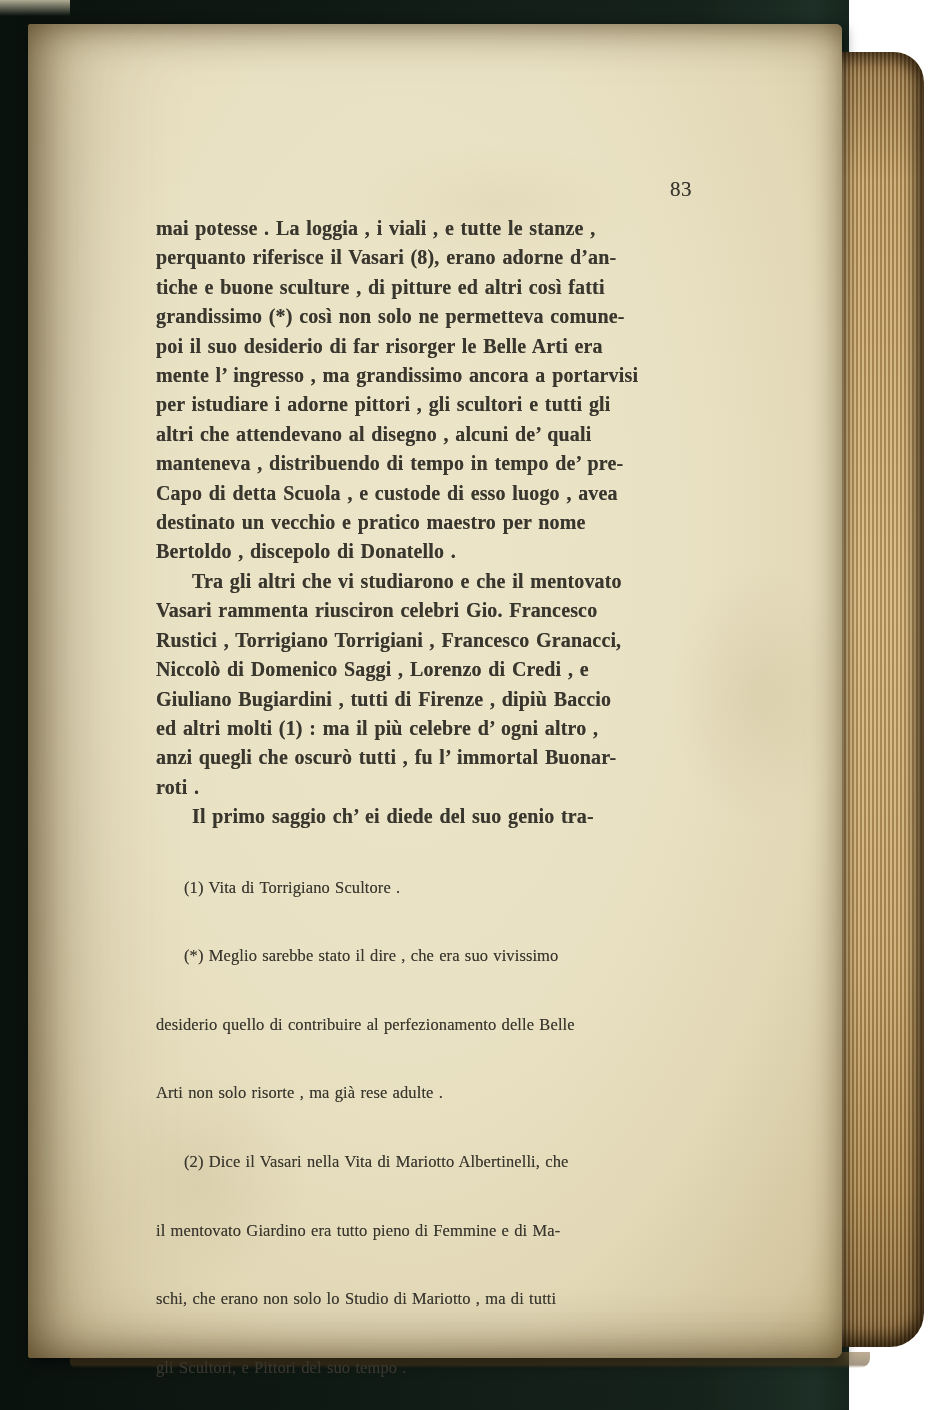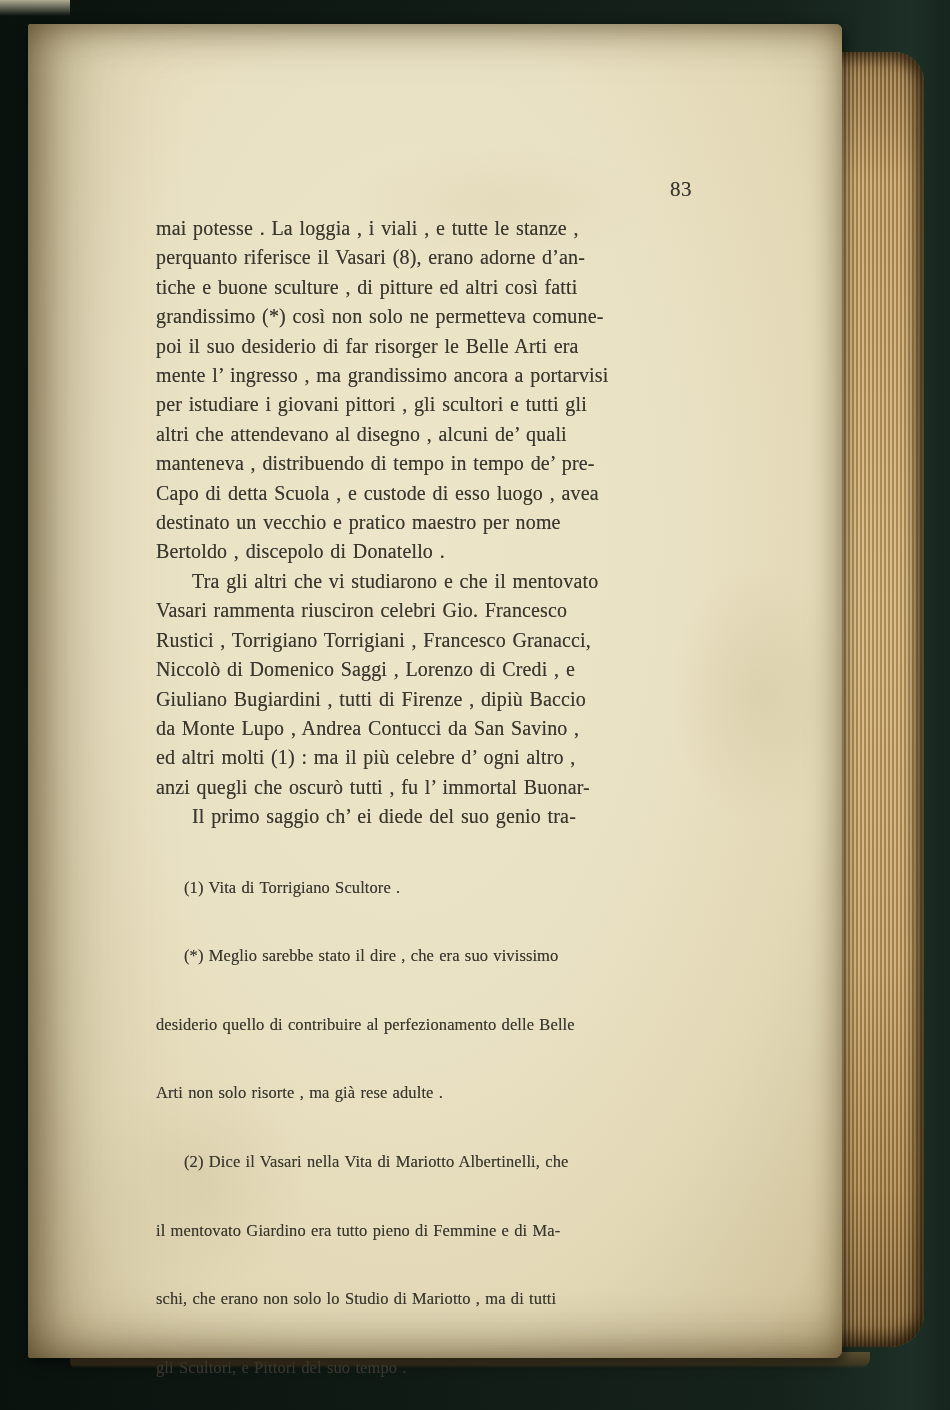--- a/index.html
+++ b/index.html
@@ -5,21 +5,21 @@
   * { margin: 0; padding: 0; box-sizing: border-box; }
 
   html, body {
     width: 950px; height: 1410px;
     overflow: hidden;
     font-family: "Liberation Serif", "DejaVu Serif", serif;
   }
 
   .scan {
     position: relative;
-    width: 950px; height: 1410px;
+    width: 849px; height: 1410px;
     background:
       linear-gradient(90deg, #0a120e 0%, #121d17 55%, #15221b 82%, #1d2f26 96%, #16251d 100%);
   }
 
   
   .corner-sliver {
     position: absolute;
     left: 0; top: 0; width: 70px; height: 16px;
     background: linear-gradient(180deg, #d9d2b4, rgba(217,210,180,0));
     opacity: .8;
@@ -96,20 +96,21 @@
     margin-bottom: 12px;
     letter-spacing: .5px;
   }
 
   .paragraph { font-size: 20px; }
   .paragraph .line {
     line-height: 29.4px;
     white-space: nowrap;
     letter-spacing: .15px;
     word-spacing: 1.5px;
+    font-weight: bold;
   }
   .paragraph.p-indent .line:first-child { text-indent: 36px; }
 
   .footnotes { margin-top: 32px; }
   .footnote { font-size: 16.5px; }
   .footnote .line {
     line-height: 24.6px;
     white-space: nowrap;
     letter-spacing: .1px;
     word-spacing: 1px;
@@ -133,37 +134,37 @@
     <div class="text-block">
       <div class="page-number">83</div>
 
       <div class="paragraph p-noindent">
           <div class="line">mai potesse . La loggia , i viali , e tutte le stanze ,</div>
           <div class="line">perquanto riferisce il Vasari (8), erano adorne d’an-</div>
           <div class="line">tiche e buone sculture , di pitture ed altri così fatti</div>
           <div class="line">grandissimo (*) così non solo ne permetteva comune-</div>
           <div class="line">poi il suo desiderio di far risorger le Belle Arti era</div>
           <div class="line">mente l’ ingresso , ma grandissimo ancora a portarvisi</div>
-          <div class="line">per istudiare i giovani pittori , gli scultori e tutti gli</div>
+          <div class="line">per istudiare i adorne pittori , gli scultori e tutti gli</div>
           <div class="line">altri che attendevano al disegno , alcuni de’ quali</div>
           <div class="line">manteneva , distribuendo di tempo in tempo de’ pre-</div>
           <div class="line">Capo di detta Scuola , e custode di esso luogo , avea</div>
           <div class="line">destinato un vecchio e pratico maestro per nome</div>
           <div class="line">Bertoldo , discepolo di Donatello .</div>
         </div>
 
       <div class="paragraph p-indent">
           <div class="line">Tra gli altri che vi studiarono e che il mentovato</div>
           <div class="line">Vasari rammenta riusciron celebri Gio. Francesco</div>
           <div class="line">Rustici , Torrigiano Torrigiani , Francesco Granacci,</div>
           <div class="line">Niccolò di Domenico Saggi , Lorenzo di Credi , e</div>
           <div class="line">Giuliano Bugiardini , tutti di Firenze , dipiù Baccio</div>
-          <div class="line">da Monte Lupo , Andrea Contucci da San Savino ,</div>
           <div class="line">ed altri molti (1) : ma il più celebre d’ ogni altro ,</div>
           <div class="line">anzi quegli che oscurò tutti , fu l’ immortal Buonar-</div>
+          <div class="line">roti .</div>
         </div>
 
       <div class="paragraph p-indent">
           <div class="line">Il primo saggio ch’ ei diede del suo genio tra-</div>
         </div>
 
       <div class="footnotes">
         <div class="footnote">
             <div class="line">(1) Vita di Torrigiano Scultore .</div>
           </div>

